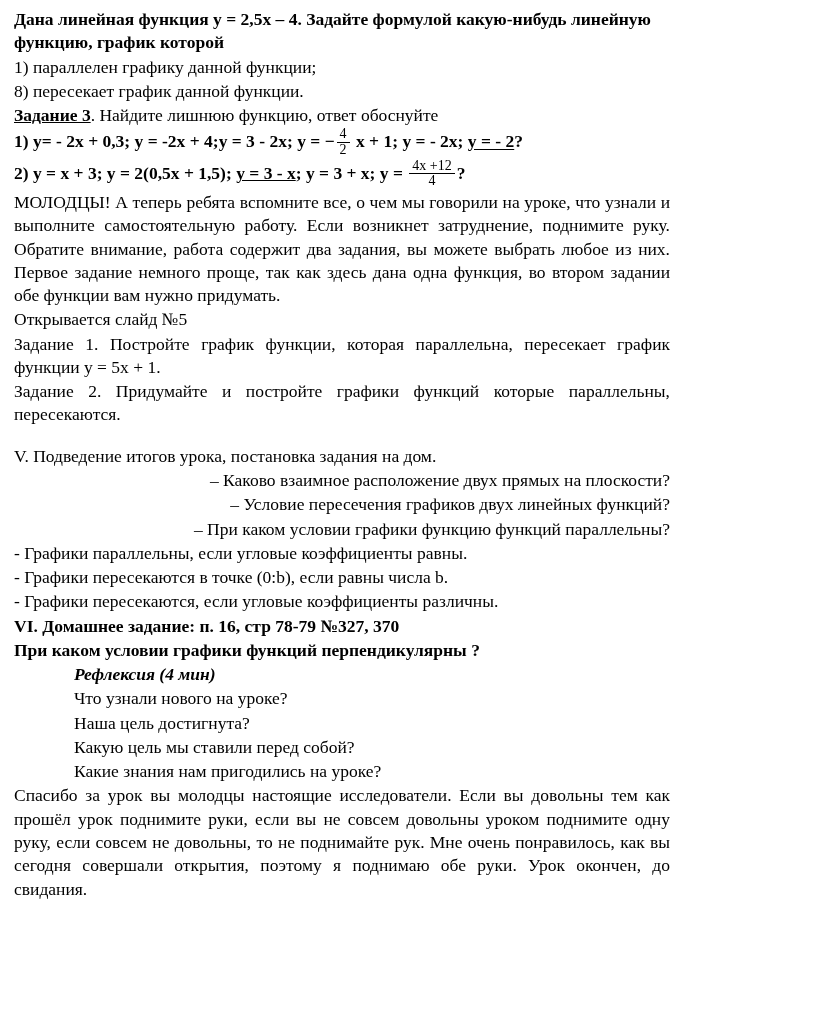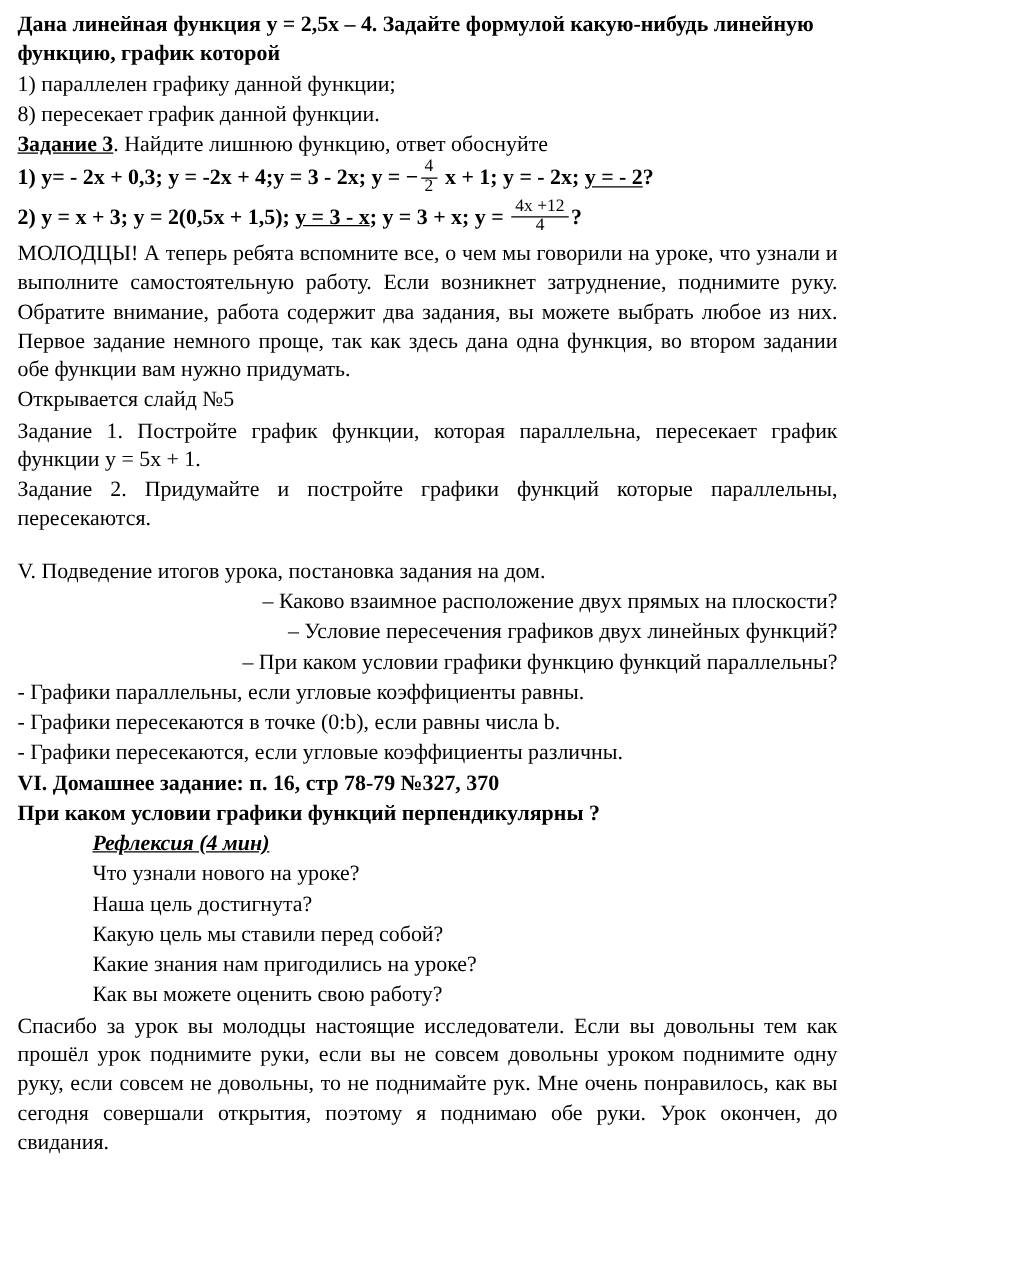--- a/index.html
+++ b/index.html
@@ -22,21 +22,21 @@
   p {
     margin: 0 0 1px 0;
     font-size: 17.5px;
     line-height: 1.33;
   }
   .just {
     text-align: justify;
   }
   .b { font-weight: bold; }
   .u { text-decoration: underline; }
-  .i { font-style: italic; text-decoration: underline; }
+  .i { font-style: italic; }
   .indent-2 { padding-left: 60px; }
   .indent-dash { padding-left: 26px; text-align: right; }
   .gap { height: 17px; }
   .frac {
     display: inline-block;
     vertical-align: middle;
     text-align: center;
     font-size: 14px;
     line-height: 1.05;
     margin: 0 2px;
@@ -69,16 +69,15 @@
       <p><span>- Графики параллельны, если угловые коэффициенты равны.</span></p>
       <p><span>- Графики пересекаются в точке (0:b), если равны числа b.</span></p>
       <p><span>- Графики пересекаются,  если угловые коэффициенты различны.</span></p>
       <p><span class="b">VI. Домашнее задание: п. 16, стр 78-79  №327, 370</span></p>
       <p><span class="b">При каком условии графики функций перпендикулярны ?</span></p>
       <p class="indent-2"><span class="b i">Рефлексия (4 мин)</span></p>
       <p class="indent-2"><span>Что узнали нового на уроке?</span></p>
       <p class="indent-2"><span>Наша цель достигнута?</span></p>
       <p class="indent-2"><span>Какую цель мы ставили перед собой?</span></p>
       <p class="indent-2"><span>Какие знания нам пригодились на уроке?</span></p>
-      <p class="indent-2"><span>Как вы можете оценить свою работу?</span></p>
       <p class="just"><span>Спасибо за урок вы молодцы настоящие исследователи. Если вы довольны тем как прошёл урок поднимите руки, если вы не совсем довольны уроком поднимите одну руку, если совсем не довольны, то не поднимайте рук. Мне очень понравилось, как вы сегодня совершали открытия, поэтому я поднимаю обе руки. Урок окончен, до свидания.</span></p>
     </div>
 </div>
 
 </body></html>

